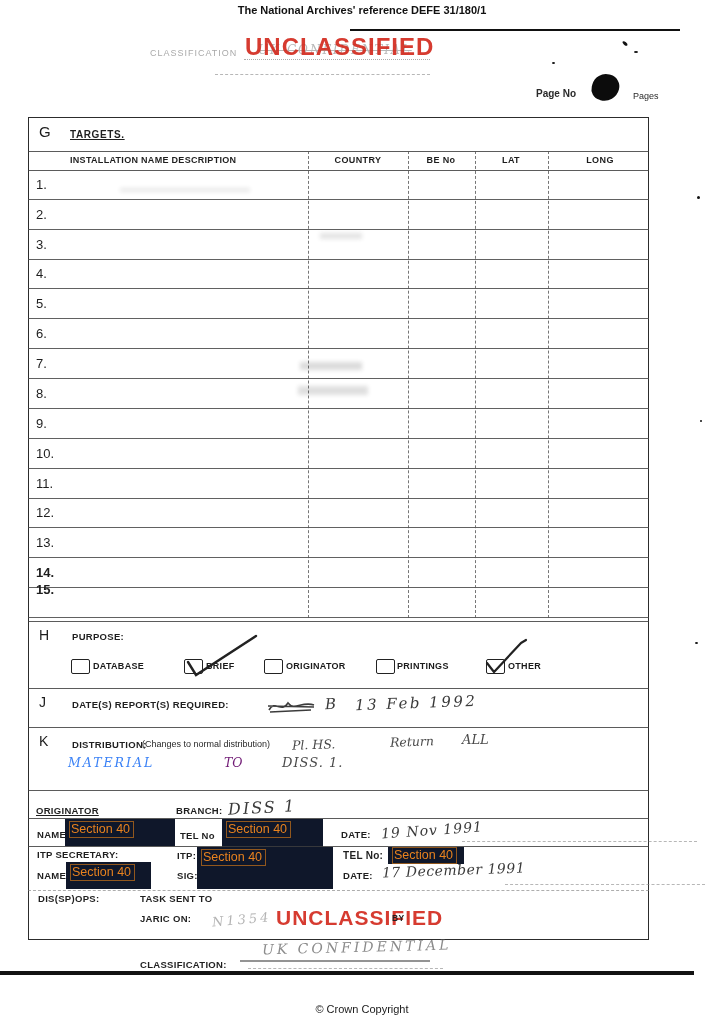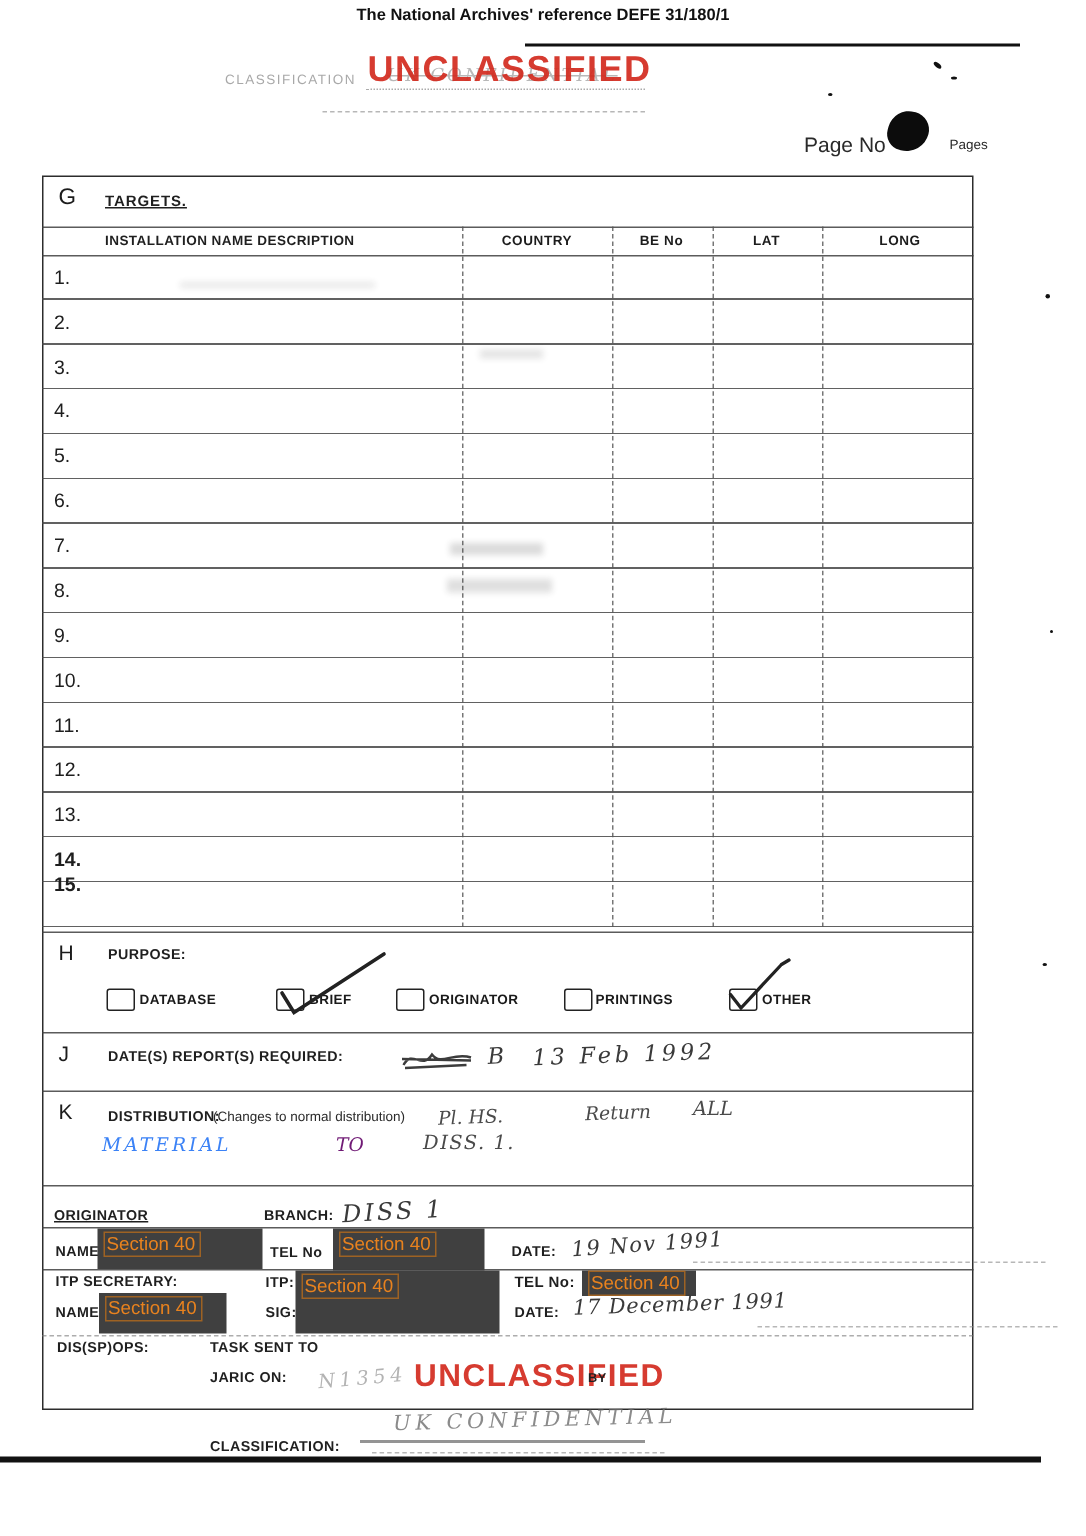--- a/index.html
+++ b/index.html
@@ -14,42 +14,42 @@
   .rowlines{position:absolute;left:28px;top:170px;width:621px;height:449px;
             background:repeating-linear-gradient(to bottom,transparent 0 28.87px,#454545 28.87px 29.87px);
             opacity:.85;}
   .rownum{position:absolute;left:36px;font-size:13px;color:#1e1e1e;}
   .colhead{position:absolute;top:155px;font-size:9px;font-weight:700;letter-spacing:.4px;color:#1c1c1c;transform:translateX(-50%);}
   .secletter{font-size:15px;color:#1c1c1c;}
   .chkbox{position:absolute;width:17px;height:13px;border:1.6px solid #222;border-radius:2px;background:#fff;}
   .chklbl{position:absolute;font-size:9px;font-weight:700;letter-spacing:.3px;color:#1a1a1a;}
   .hand{font-family:"DejaVu Serif",serif;font-style:italic;color:#3a3a3a;}
   .stamp{color:#d32b1f;font-weight:700;letter-spacing:1px;opacity:.92;font-family:"Liberation Sans",sans-serif;}
-  .redact{position:absolute;background:#404040;text-decoration:underline;}
+  .redact{position:absolute;background:#0f172a;text-decoration:underline;}
   .redact span{position:absolute;left:4px;top:2px;font-size:12.5px;color:#e8821e;
                border:1px solid rgba(190,110,25,.75);padding:0 3px 1px 1px;white-space:nowrap;}
   .speck{position:absolute;background:#111;border-radius:50%;}
   .smudge{position:absolute;background:#222;filter:blur(2px);}
   .dashes{position:absolute;height:0;border-top:1.5px dashed #888;opacity:.6;}
 </style>
 </head>
 <body>
 
 <div class="page">
 
   <div class="abs" style="left:0;top:4px;width:724px;text-align:center;font-size:11px;font-weight:700;color:#111;">The National Archives' reference DEFE 31/180/1</div>
   <div class="abs" style="left:350px;top:29px;width:330px;height:2px;background:#111;"></div>
 
   <div class="abs" style="left:150px;top:48px;font-size:9px;color:#9a9a9a;letter-spacing:1px;opacity:.85;">CLASSIFICATION</div>
   <div class="abs" style="left:244px;top:59px;width:186px;border-top:1.5px dotted #888;opacity:.7;"></div>
   <div class="abs hand" style="left:258px;top:43px;font-size:12px;color:#8a8a8a;opacity:.6;text-decoration:line-through;letter-spacing:2px;">UK CONFIDENTIAL</div>
   <div class="abs stamp" style="left:245px;top:33px;font-size:24px;">UNCLASSIFIED</div>
   <div class="dashes" style="left:215px;top:74px;width:215px;"></div>
 
-  <div class="abs" style="left:536px;top:88px;font-size:14px;color:#2a2a2a;">Page No</div>
+  <div class="abs" style="left:536px;top:88px;font-size:10px;color:#2a2a2a;font-weight:bold;">Page No</div>
   <div class="abs" style="left:592px;top:74px;width:27px;height:27px;background:#0c0c0c;border-radius:54% 46% 58% 42%;transform:rotate(15deg);"></div>
   <div class="abs" style="left:633px;top:91px;font-size:9px;color:#2a2a2a;">Pages</div>
   <div class="speck" style="left:622px;top:42px;width:6px;height:3px;transform:rotate(40deg);"></div>
   <div class="speck" style="left:634px;top:51px;width:4px;height:2px;"></div>
 
   <div class="formbox"></div>
 
   <div class="abs secletter" style="left:39px;top:123px;">G</div>
   <div class="abs lbl" style="left:70px;top:129px;font-size:10px;text-decoration:underline;letter-spacing:.6px;">TARGETS.</div>
 
@@ -179,19 +179,20 @@
   <div class="abs hand" style="left:212px;top:912px;font-size:13px;color:#6a6a6a;opacity:.5;letter-spacing:3px;transform:rotate(-5deg);">N1354</div>
   <div class="abs stamp" style="left:276px;top:906px;font-size:21px;">UNCLASSIFIED</div>
   <div class="abs lbl" style="left:392px;top:913px;font-size:8.5px;">BY</div>
 
   <div class="abs hand" style="left:262px;top:939px;font-size:14px;color:#6f6f6f;opacity:.8;letter-spacing:3px;transform:rotate(-1.5deg);">UK CONFIDENTIAL</div>
   <div class="abs" style="left:240px;top:960px;width:190px;height:1.5px;background:#666;opacity:.7;"></div>
   <div class="abs lbl" style="left:140px;top:959px;font-size:9.5px;">CLASSIFICATION:</div>
   <div class="dashes" style="left:248px;top:968px;width:195px;"></div>
   <div class="abs" style="left:0;top:971px;width:694px;height:4px;background:#121212;"></div>
 
+  <div class="abs" style="left:0;top:1003px;width:724px;text-align:center;font-size:11px;color:#1a1a1a;">© Crown Copyright</div>
 
   <div class="speck" style="left:697px;top:196px;width:3px;height:3px;"></div>
   <div class="speck" style="left:700px;top:420px;width:2px;height:2px;"></div>
   <div class="speck" style="left:695px;top:642px;width:3px;height:2px;"></div>
   <div class="speck" style="left:552px;top:62px;width:3px;height:2px;"></div>
 
 </div>
 
 </body></html>

